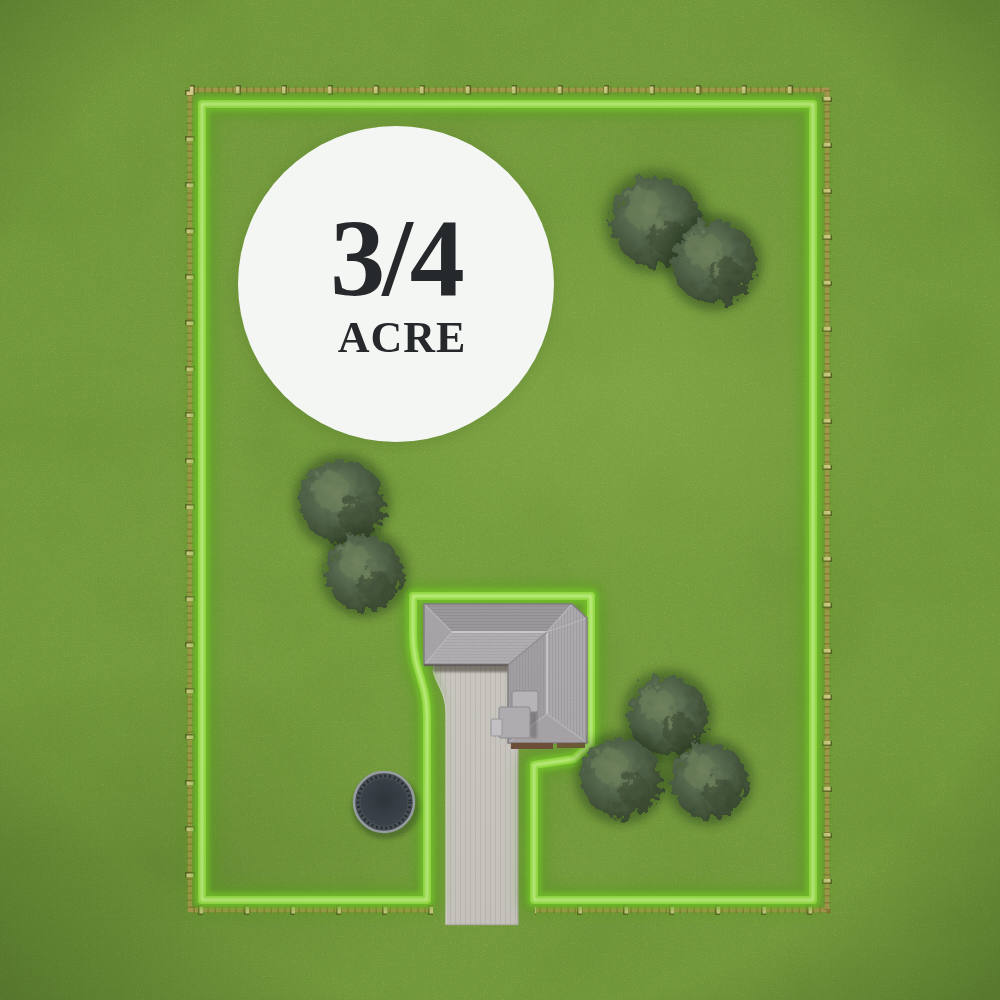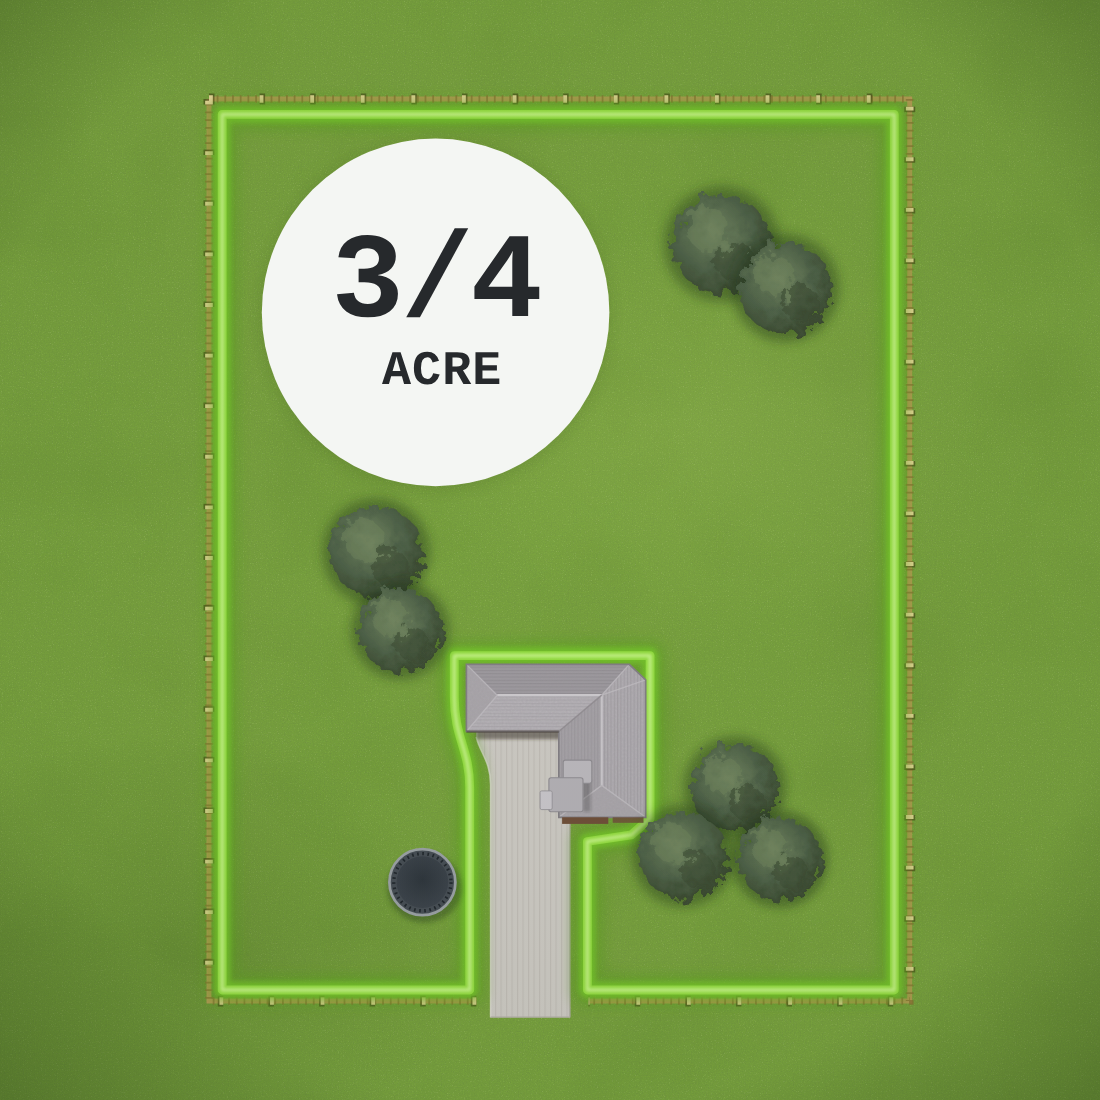--- a/index.html
+++ b/index.html
@@ -1,17 +1,17 @@
 <!DOCTYPE html>
 <html style="--grass-base: #7aa43e; --boundary-glow: #58a01d; --boundary-main: #74c32a; --boundary-core: #92da40; --boundary-hot: #c6f28a; --fence-rail: #bb9a58; --fence-tick: #8a6d35; --fence-post: #ecd89f; --driveway-fill: #cbc8c2; --roof-base: #aaa6ab; --roof-north: #9e9a9f; --roof-south: #b6b2b7; --roof-east: #b1adb2; --roof-west: #a6a2a7; --wall-brown: #6f4f39; --tree-mid: #50634a; --tree-light: #72855f; --tree-dark: #39482f; --tree-shadow: #1f3114; --trampoline-mat: #353c44; --trampoline-rim: #9aa0a4; --badge-bg: #f4f6f3; --badge-text: #26292c;"><head>
 <meta charset="utf-8">
 <style>
   html,body{margin:0;padding:0;background:#ffffff;}
   #stage{position:relative;width:1000px;height:1000px;overflow:hidden;
-         font-family:Liberation Mono, monospace;}
+         font-family:Liberation Serif, serif;}
   #stage svg{position:absolute;inset:0;display:block;}
 
   
   .v-grass{fill:var(--grass-base,#7aa43e);}
   .b-glow{stroke:var(--boundary-glow,#58a01d);}
   .b-mid{stroke:var(--boundary-main,#74c32a);}
   .b-core{stroke:var(--boundary-core,#92da40);}
   .b-hot{stroke:var(--boundary-hot,#c6f28a);}
   .f-rail{stroke:var(--fence-rail,#bb9a58);}
   .f-tick{stroke:var(--fence-tick,#8a6d35);}

